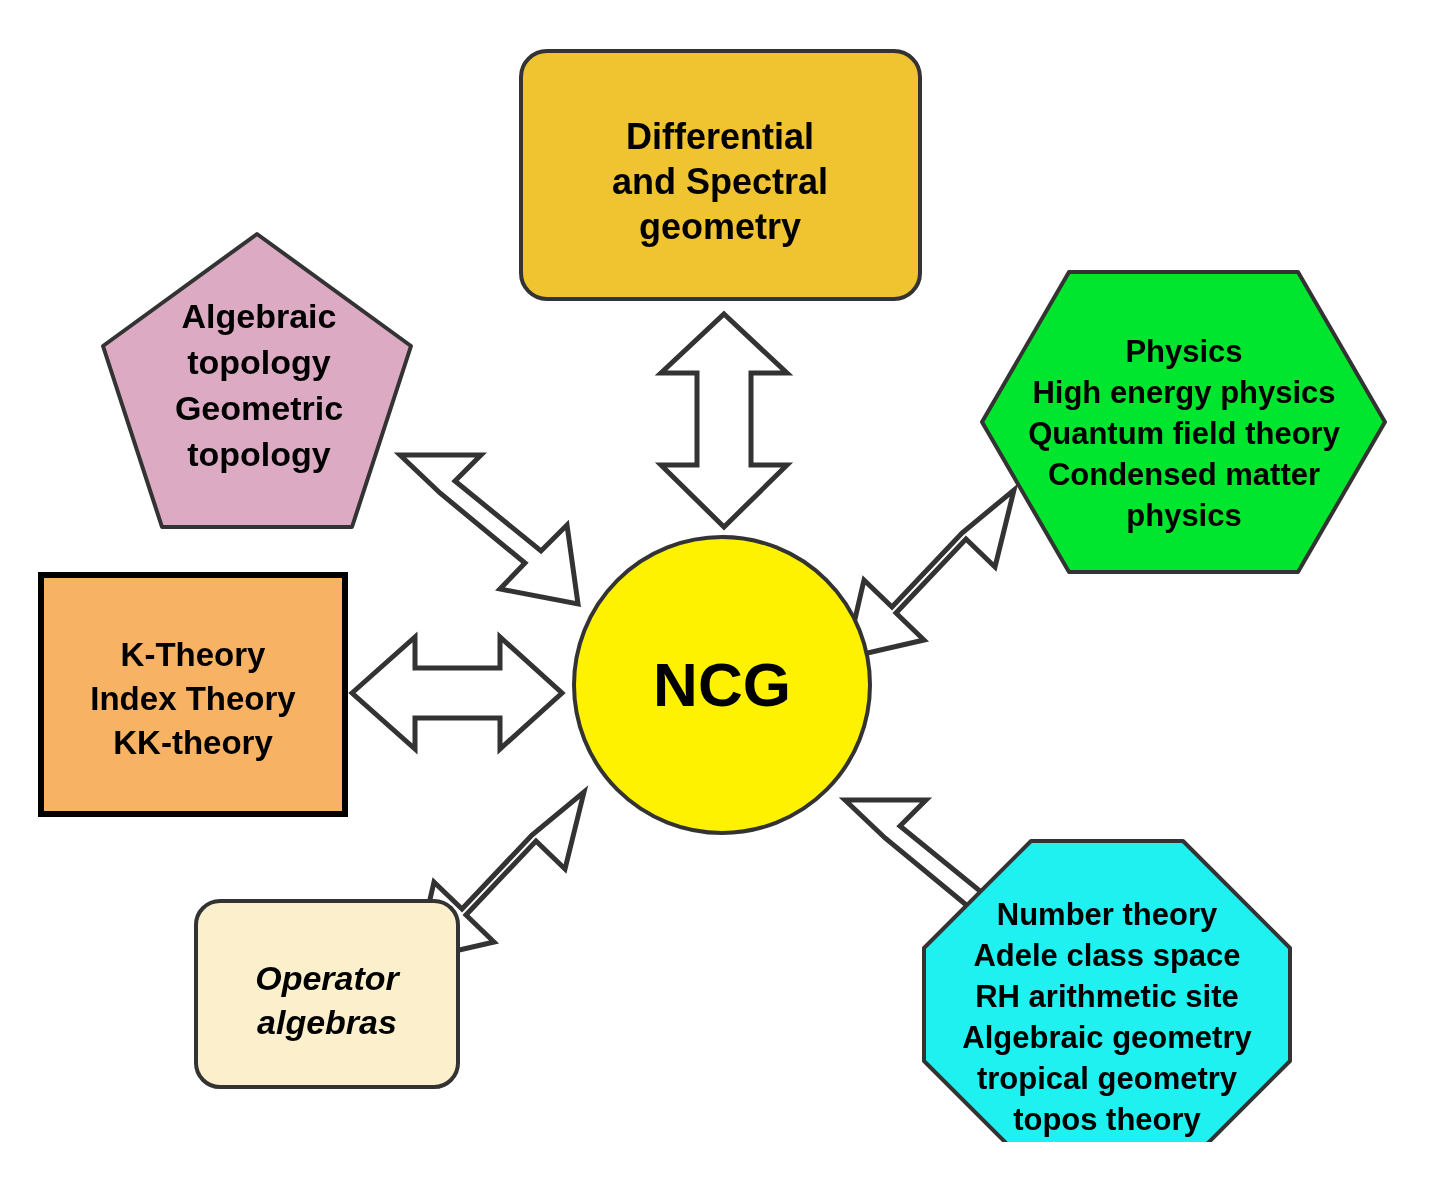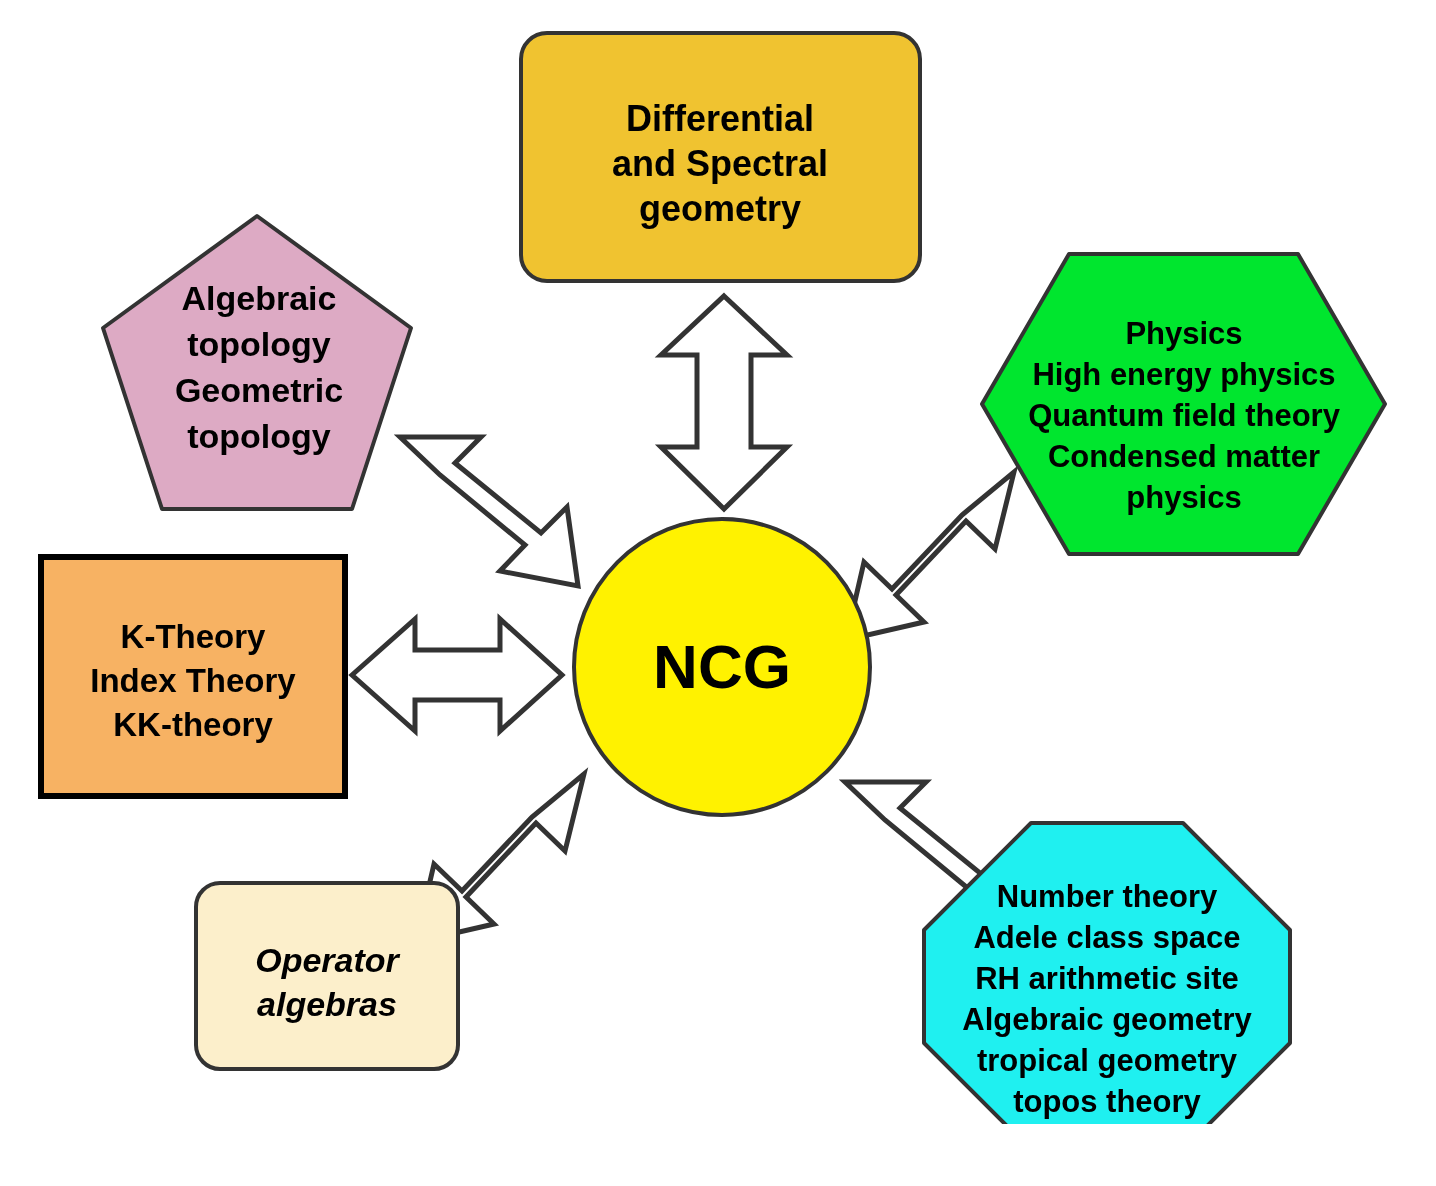--- a/index.html
+++ b/index.html
@@ -9,20 +9,21 @@
   }
   body {
     font-family: "Liberation Sans", sans-serif;
   }
   #diagram-root {
     position: relative;
     width: 1436px;
     height: 1124px;
     background: #ffffff;
     overflow: hidden;
+    margin-top: 18px;
   }
   svg.canvas {
     position: absolute;
     top: 0;
     left: 0;
     width: 1436px;
     height: 1186px;
     display: block;
   }
   .node-label {

